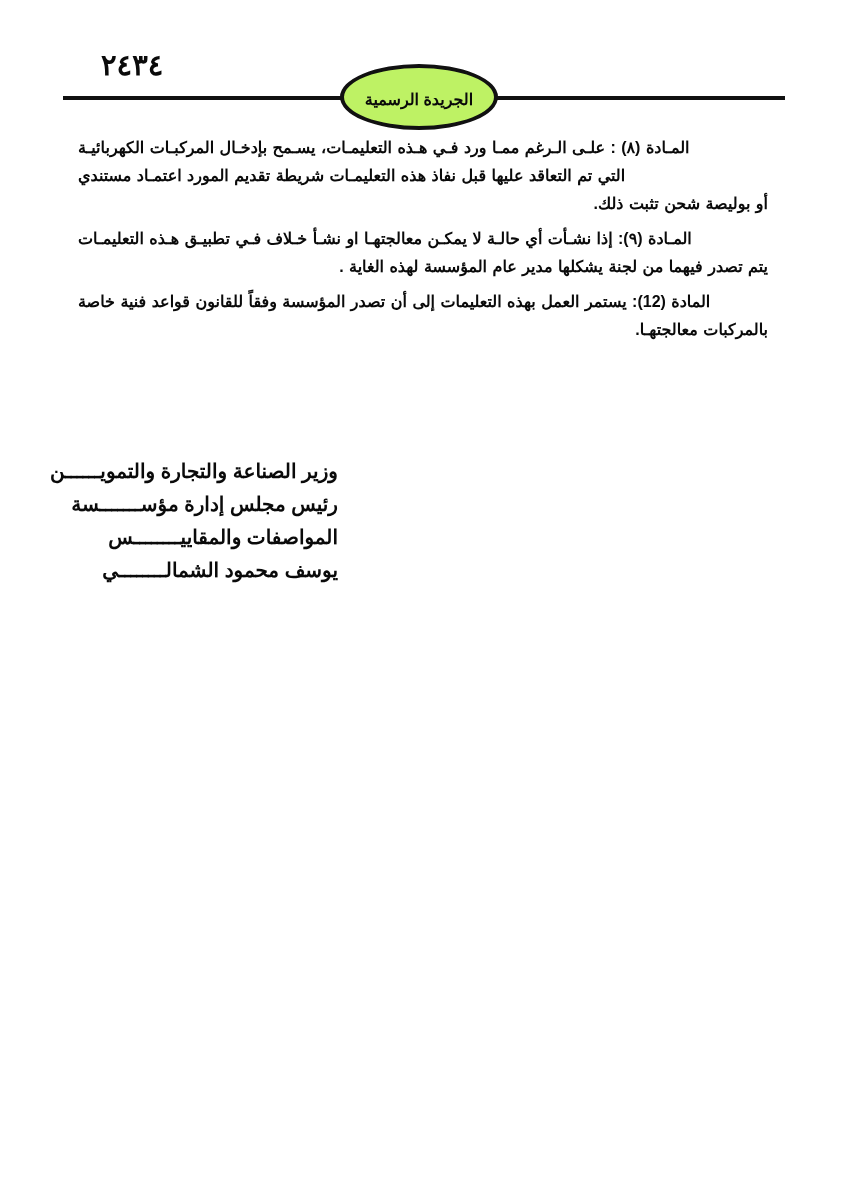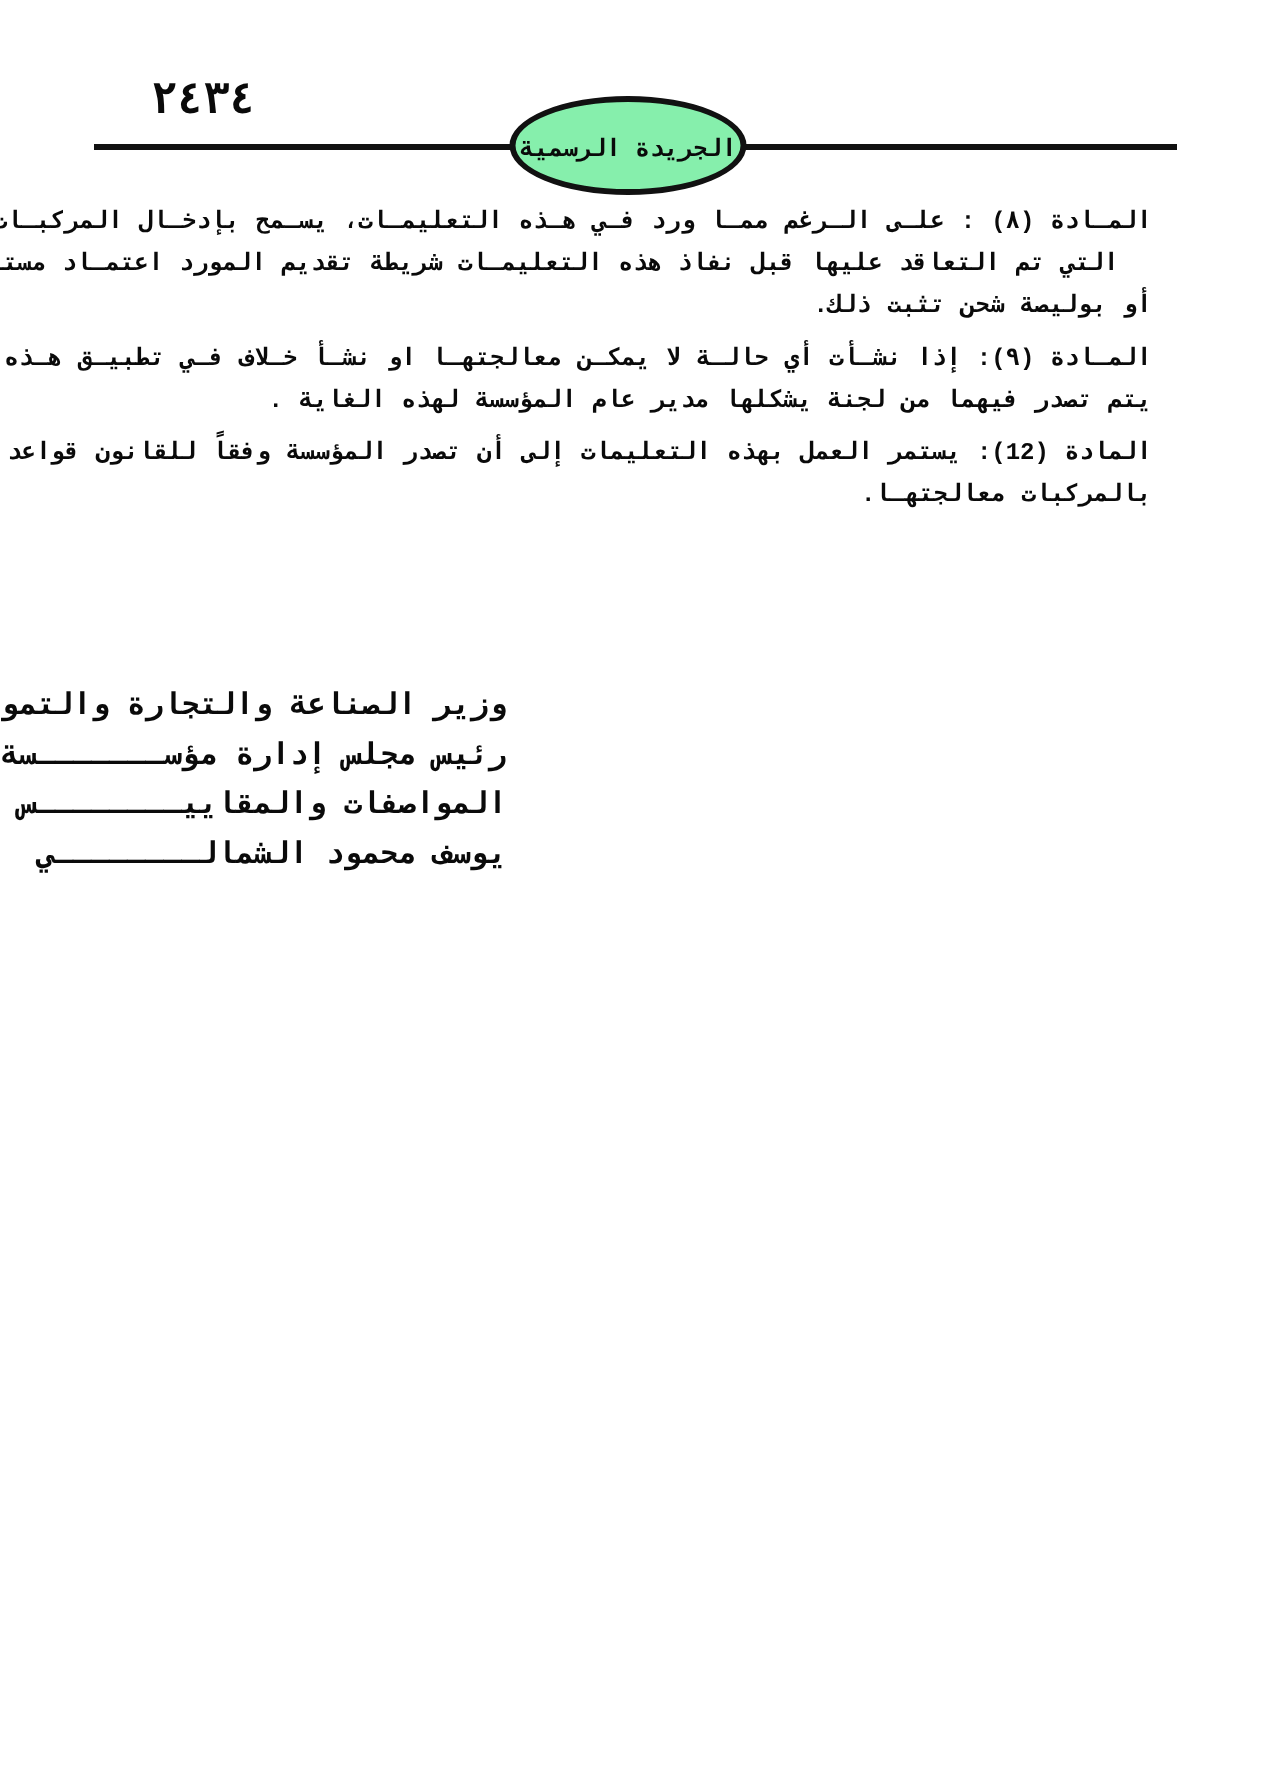--- a/index.html
+++ b/index.html
@@ -6,21 +6,21 @@
     margin: 0;
     padding: 0;
     background: #e8e8e8;
   }
   .page {
     position: relative;
     width: 850px;
     height: 1192px;
     margin: 0 auto;
     background: #ffffff;
-    font-family: Liberation Mono, monospace;
+    font-family: Liberation Sans, sans-serif;
     color: #0a0a0a;
     direction: rtl;
     overflow: hidden;
   }
   
   .page-number {
     position: absolute;
     top: 48px;
     left: 101px;
     direction: ltr;
@@ -36,21 +36,21 @@
     width: 722px;
     height: 4px;
     background: #111111;
   }
   .header-ellipse {
     position: absolute;
     top: 64px;
     left: 340px;
     width: 150px;
     height: 58px;
-    background: #86efac;
+    background: #bef264;
     border: 4px solid #111111;
     border-radius: 50%;
     display: flex;
     align-items: center;
     justify-content: center;
   }
   .header-ellipse span {
     font-size: 16px;
     font-weight: bold;
     padding-top: 4px;
@@ -68,21 +68,21 @@
     font-size: 16px;
     font-weight: bold;
     line-height: 28px;
     word-spacing: 1px;
   }
   .l-first {
     text-align: left;
     white-space: nowrap;
   }
   .l-cont {
-    text-align: center;
+    text-align: left;
     white-space: nowrap;
     margin-right: 22px;
   }
   .l-center {
   }
   
   .signature {
     position: absolute;
     top: 455px;
     right: 512px;

